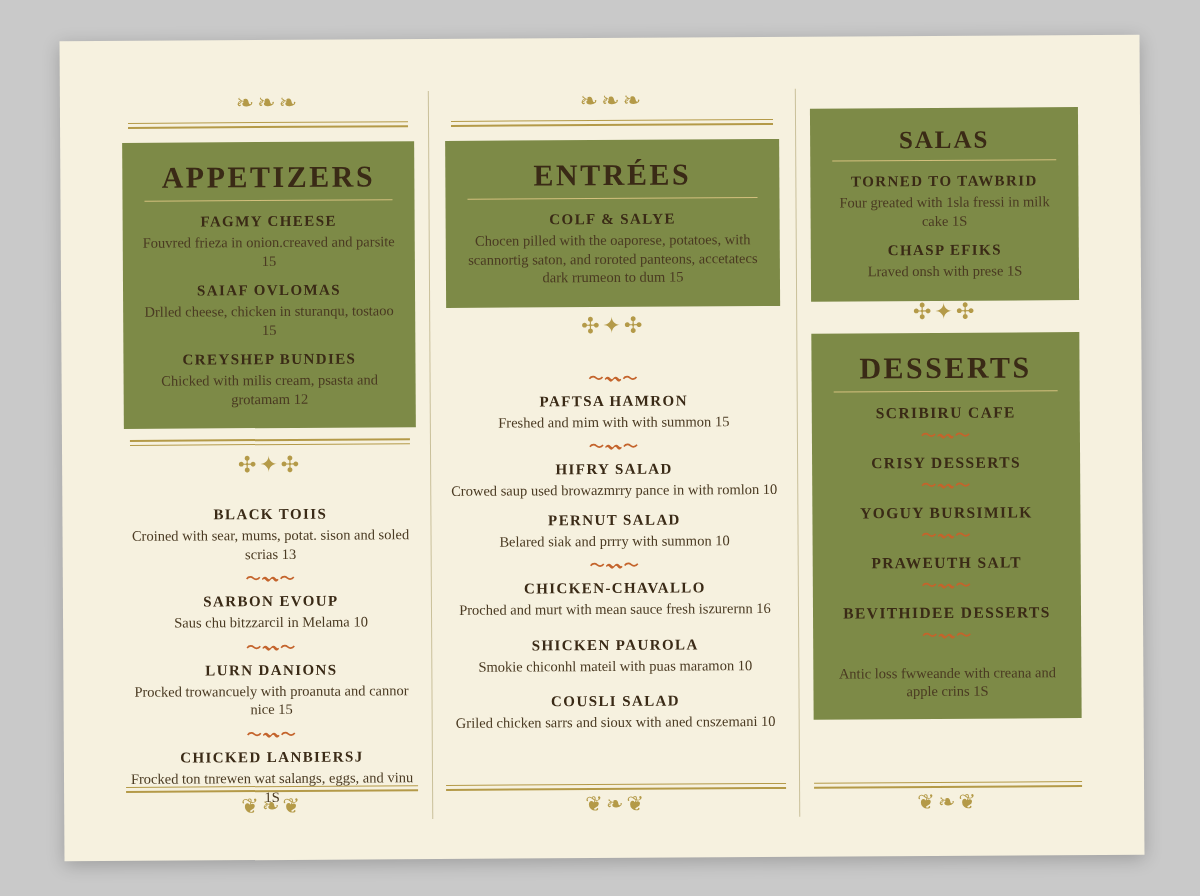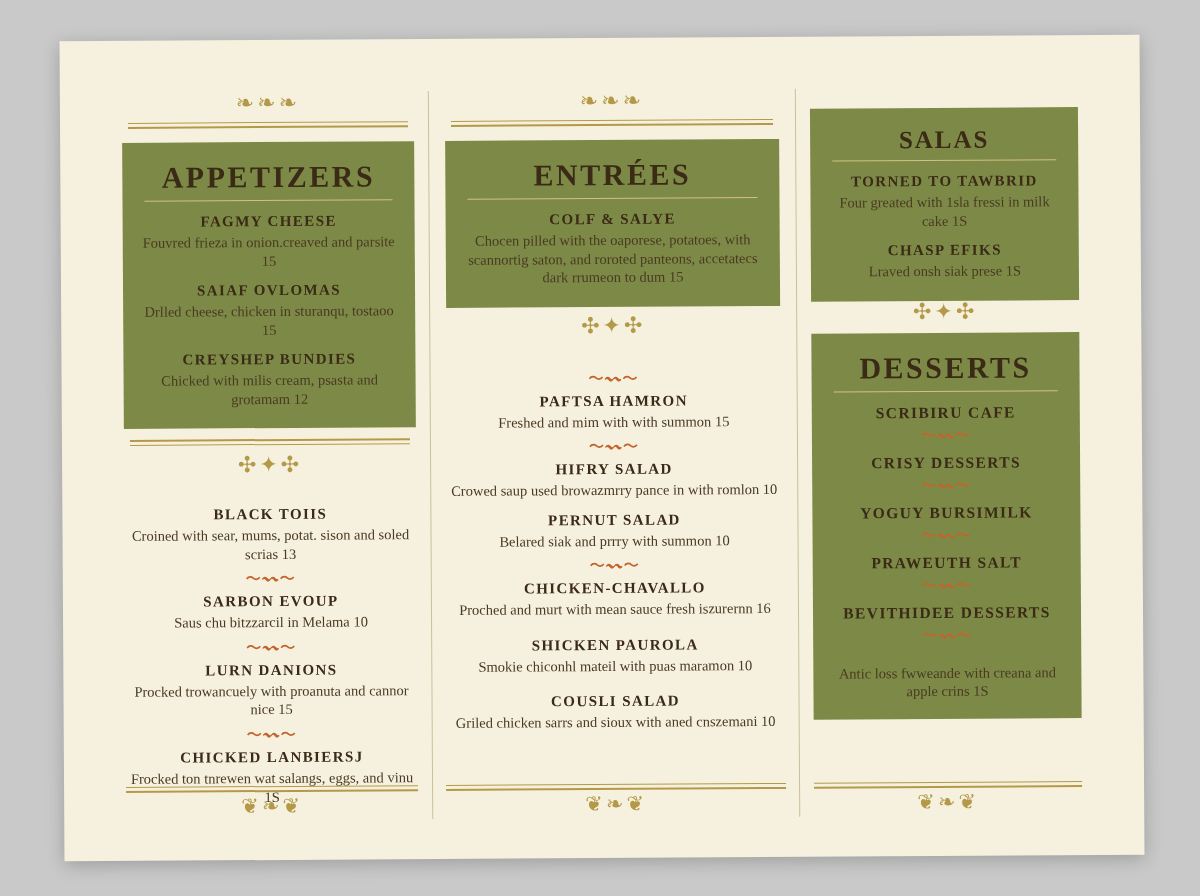--- a/index.html
+++ b/index.html
@@ -308,21 +308,21 @@
       <div class="green-block">
         <div class="block-title small">SALAS</div>
         <div class="title-rule"></div>
 
         <div class="item">
           <div class="item-name">TORNED TO TAWBRID</div>
           <div class="item-desc">Four greated with 1sla fressi in milk cake 1S</div>
         </div>
         <div class="item">
           <div class="item-name">CHASP EFIKS</div>
-          <div class="item-desc">Lraved onsh siak prese 1S</div>
+          <div class="item-desc">Lraved onsh with prese 1S</div>
         </div>
       </div>
 
       <div class="flourish">✣✦✣</div>
       <div class="spacer-8"></div>
 
       <div class="green-block">
         <div class="block-title">DESSERTS</div>
         <div class="title-rule"></div>
 

